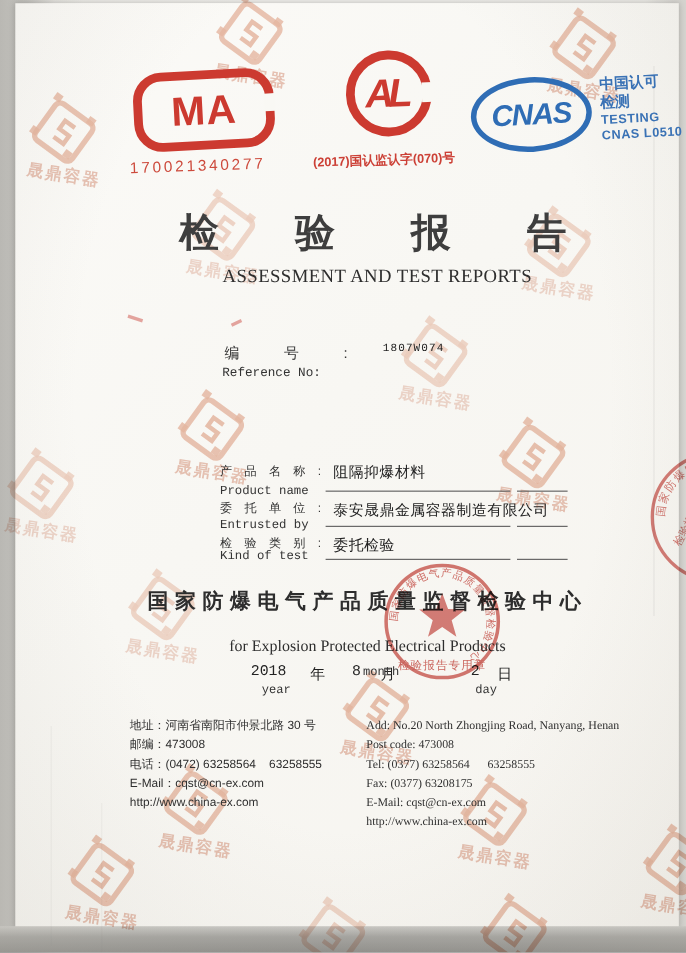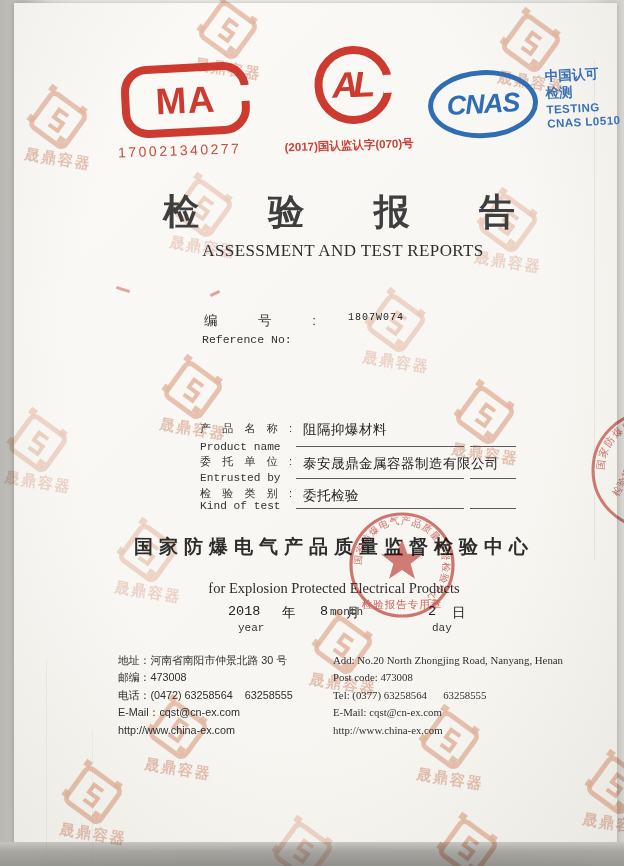--- a/index.html
+++ b/index.html
@@ -306,20 +306,21 @@
     <div>地址：河南省南阳市仲景北路 30 号</div>
     <div>邮编：473008</div>
     <div>电话：(0472) 63258564    63258555</div>
     <div>E-Mail：cqst@cn-ex.com</div>
     <div>http://www.china-ex.com</div>
   </div>
   <div class="contact contact-en">
     <div>Add: No.20 North Zhongjing Road, Nanyang, Henan</div>
     <div>Post code: 473008</div>
     <div>Tel: (0377) 63258564      63258555</div>
+    <div>Fax: (0377) 63208175</div>
     <div>E-Mail: cqst@cn-ex.com</div>
     <div>http://www.china-ex.com</div>
   </div>
 
   <div class="mark-red" style="left:116px;top:288px;width:14px;height:3px;transform:rotate(18deg)"></div>
   <div class="mark-red" style="left:210px;top:292px;width:10px;height:3px;transform:rotate(-25deg)"></div>
 
   <svg class="seal" style="left:326px;top:489px" width="152" height="152" viewBox="0 0 152 152">
     <defs>
       <path id="ringPath" d="M 35,76 a 41,41 0 1 1 82,0 a 41,41 0 1 1 -82,0"></path>

